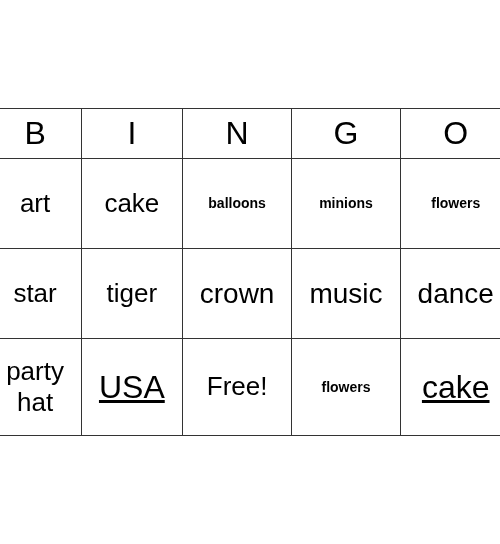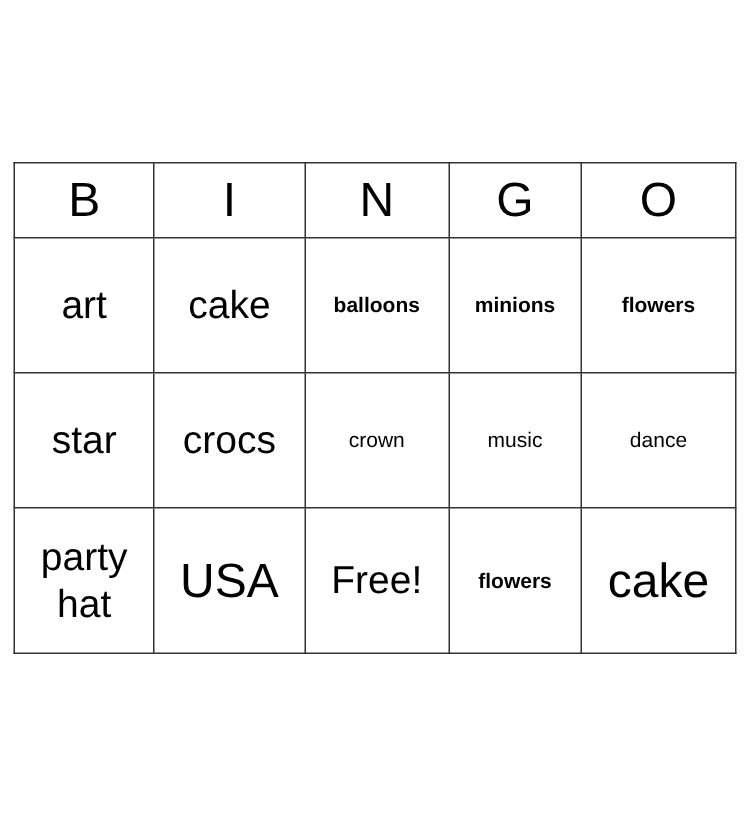--- a/index.html
+++ b/index.html
@@ -45,30 +45,31 @@
     .cell-text {
       display: block;
       line-height: 1.2;
     }
 
     .size-large {
       font-size: 26px;
     }
 
     .size-medium {
-      font-size: 14px;
+      font-size: 28px;
     }
 
     .size-small {
       font-size: 14px;
       font-weight: bold;
     }
 
     .size-xlarge {
       font-size: 32px;
+      text-decoration: underline;
     }
 
     .size-number {
       font-size: 36px;
     }
   </style>
 </head>
 <body>
 
 <table class="bingo-card">
@@ -97,21 +98,21 @@
         </td>
         <td class="bingo-cell">
           <span class="cell-text size-small">flowers</span>
         </td>
       </tr>
       <tr>
         <td class="bingo-cell">
           <span class="cell-text size-large">star</span>
         </td>
         <td class="bingo-cell">
-          <span class="cell-text size-large">crocs</span>
+          <span class="cell-text size-large">tiger</span>
         </td>
         <td class="bingo-cell">
           <span class="cell-text size-medium">crown</span>
         </td>
         <td class="bingo-cell">
           <span class="cell-text size-medium">music</span>
         </td>
         <td class="bingo-cell">
           <span class="cell-text size-medium">dance</span>
         </td>

